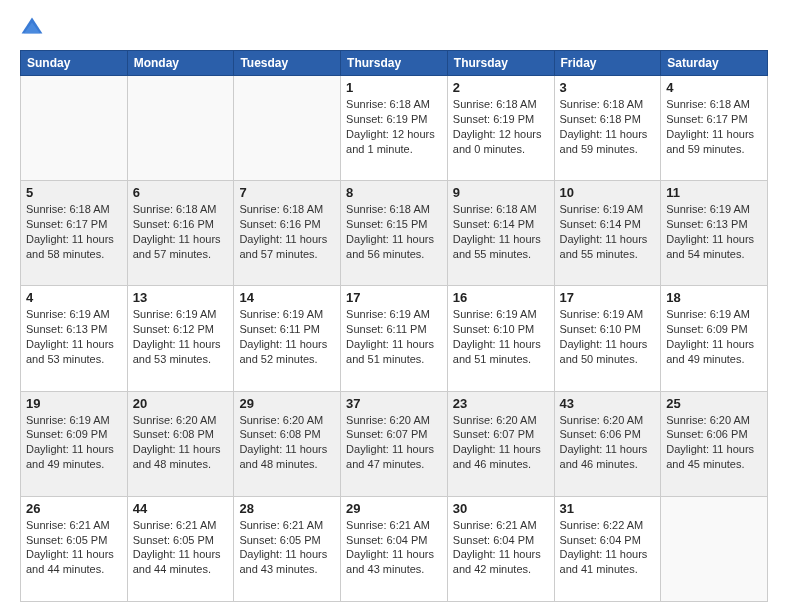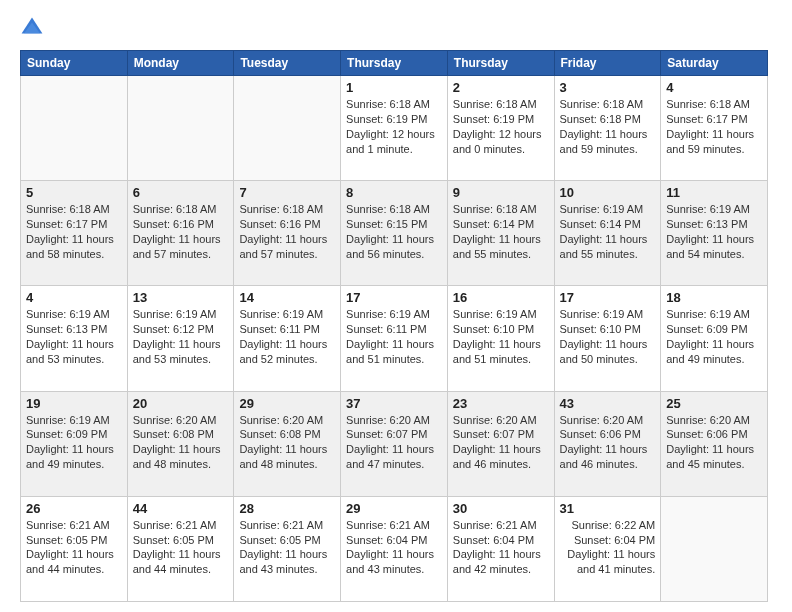--- a/index.html
+++ b/index.html
@@ -348,21 +348,21 @@
           </td>
           <td>
             <div class="day-num">30</div>
             <div class="day-info" style="white-space: pre-line;">Sunrise: 6:21 AM
 Sunset: 6:04 PM
 Daylight: 11 hours
 and 42 minutes.</div>
           </td>
           <td>
             <div class="day-num">31</div>
-            <div class="day-info" style="white-space: pre-line; text-align: right;">Sunrise: 6:22 AM
+            <div class="day-info" style="white-space: pre-line;">Sunrise: 6:22 AM
 Sunset: 6:04 PM
 Daylight: 11 hours
 and 41 minutes.</div>
           </td>
           <td class="empty"></td>
         </tr>
       </tbody>
   </table>
 </div>
 

